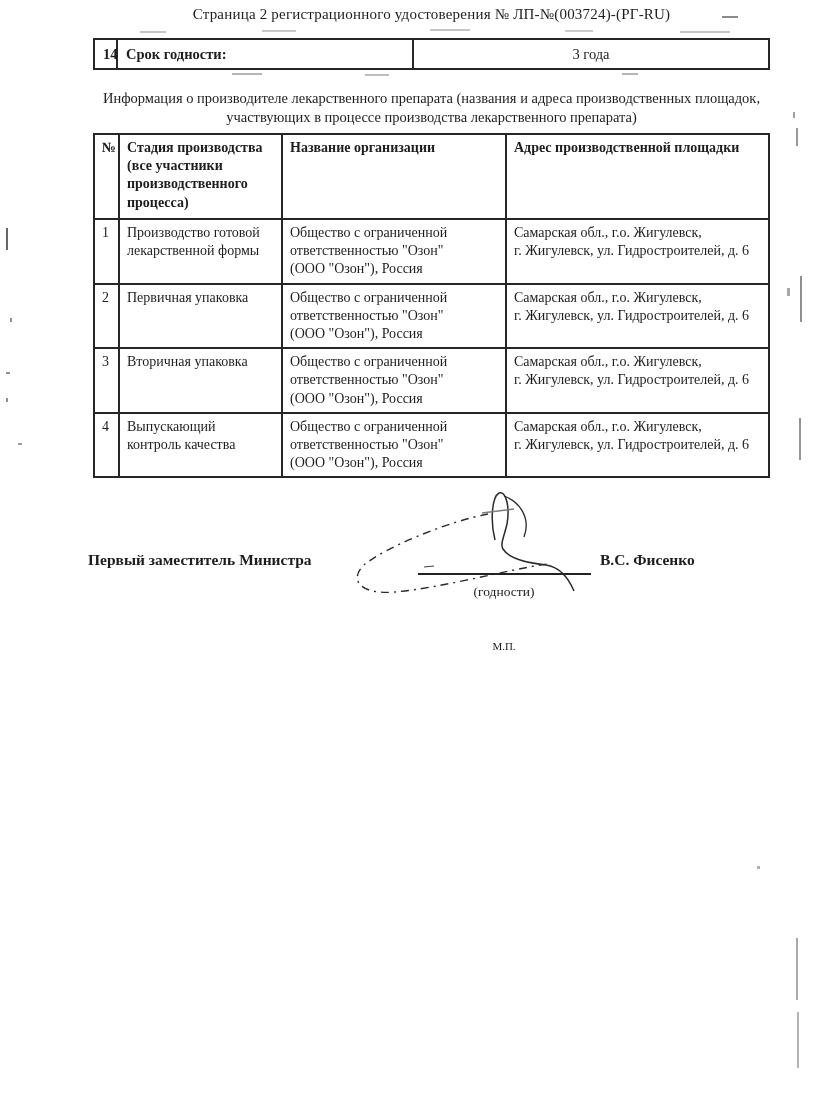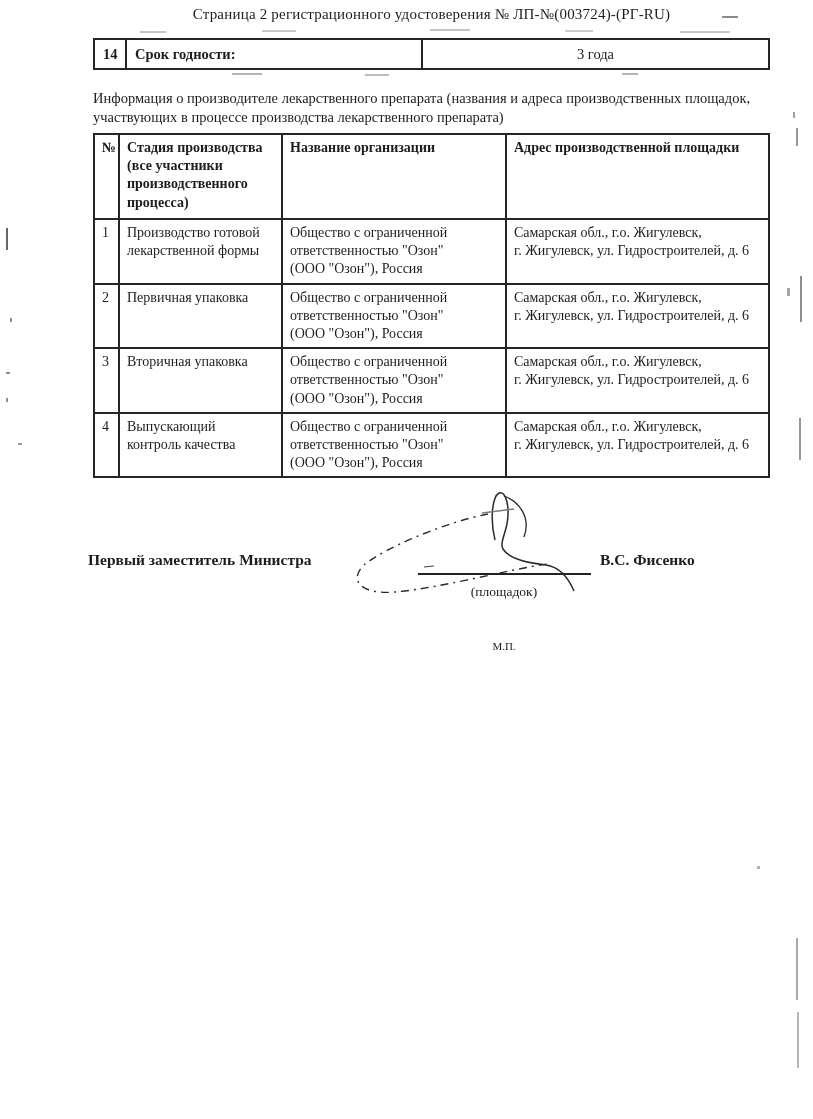--- a/index.html
+++ b/index.html
@@ -14,28 +14,28 @@
   }
   
   .shelf-table {
     position:absolute; top:38px; left:93px; width:677px;
     border-collapse:collapse; table-layout:fixed;
   }
   .shelf-table td {
     border:2px solid #262626; font-size:14.5px; padding:4px 8px; height:30px;
     vertical-align:middle;
   }
-  .shelf-table .c-num { width:32px; text-align:left;margin-left:32px; }
+  .shelf-table .c-num { width:23px; text-align:left;margin-left:32px; }
   .shelf-table .c-label { width:296px; }
   .shelf-table .c-value { text-align:center; }
   .bold { font-weight:bold; }
   
   .heading {
     position:absolute; top:89px; left:93px; width:677px;
-    text-align:left; font-size:14.5px; line-height:1.28; white-space:pre-line;
+    text-align:center; font-size:14.5px; line-height:1.28; white-space:pre-line;
   }
   
   .man-table {
     position:absolute; top:133px; left:93px; width:677px;
     border-collapse:collapse; table-layout:fixed;
   }
   .man-table th, .man-table td {
     border:2px solid #262626; font-size:14px; padding:4px 7px;
     vertical-align:top; text-align:left; white-space:pre-line; line-height:1.3;
   }
@@ -140,21 +140,21 @@
     <path d="M 156,10 C 172,16 183,32 176,51" stroke="#2a2a2a" stroke-width="1.3" fill="none"></path>
 
     <path d="M 134,27 L 166,23" stroke="#7a7a7a" stroke-width="1.6" fill="none"></path>
 
     <path d="M 76,81 L 86,80" stroke="#444444" stroke-width="1.2" fill="none"></path>
 
     <path d="M 70,88 L 243,88" stroke="#222222" stroke-width="1.8" fill="none"></path>
   </svg>
 
   <div class="sig-name">В.С. Фисенко</div>
-  <div class="sig-caption">(площадок)</div>
+  <div class="sig-caption">(годности)</div>
   <div class="stamp-mark">М.П.</div>
 
   <div class="noise" style="left:722px; top:16px; width:16px; height:2px; background:#8a8a8a;"></div>
   <div class="noise" style="left:140px; top:31px; width:26px; height:2px; background:#c6c6c6;"></div>
   <div class="noise" style="left:262px; top:30px; width:34px; height:2px; background:#c9c9c9;"></div>
   <div class="noise" style="left:430px; top:29px; width:40px; height:2px; background:#c4c4c4;"></div>
   <div class="noise" style="left:565px; top:30px; width:28px; height:2px; background:#cccccc;"></div>
   <div class="noise" style="left:680px; top:31px; width:50px; height:2px; background:#c6c6c6;"></div>
   <div class="noise" style="left:232px; top:73px; width:30px; height:2px; background:#b5b5b5;"></div>
   <div class="noise" style="left:365px; top:74px; width:24px; height:2px; background:#bdbdbd;"></div>

